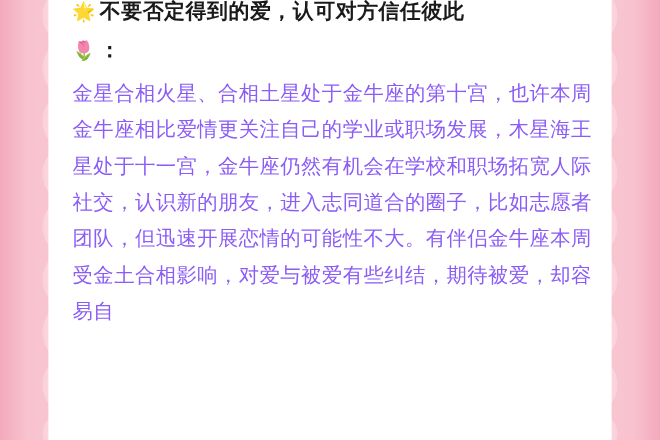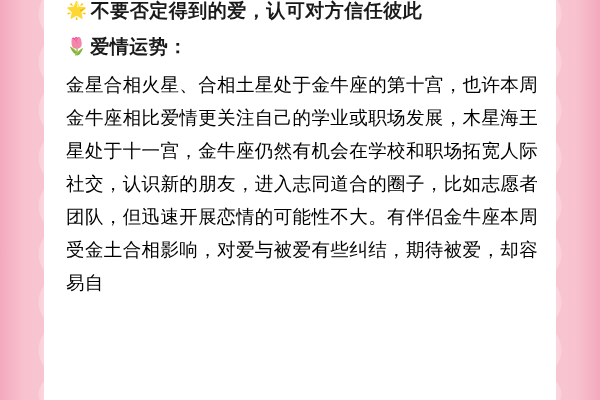--- a/index.html
+++ b/index.html
@@ -104,21 +104,21 @@
     font-weight: bold;
     color: #1a1a1a;
     line-height: 30px;
     letter-spacing: 0.5px;
   }
 
   .body-text {
     margin-top: 6px;
     font-size: 18.5px;
     line-height: 33px;
-    color: #000000;
+    color: #8b5cf6;
     letter-spacing: 0.3px;
     text-align: justify;
     text-justify: inter-ideograph;
     word-break: break-all;
   }
 
   
   .star-glyph { color: #f2c200; }
   .rose-glyph { color: #e0536b; }
 </style>
@@ -138,21 +138,20 @@
   <div class="sheet">
     <div class="content">
 
       <div class="line-head">
         <span class="emoji star-glyph">🌟</span>
         <span>不要否定得到的爱，认可对方信任彼此</span>
       </div>
 
       <div class="heading-row">
         <span class="emoji rose-glyph">🌷</span>
-        <span class="title">爱情运势</span>
         <span class="title">：</span>
       </div>
 
       <div class="body-text">金星合相火星、合相土星处于金牛座的第十宫，也许本周金牛座相比爱情更关注自己的学业或职场发展，木星海王星处于十一宫，金牛座仍然有机会在学校和职场拓宽人际社交，认识新的朋友，进入志同道合的圈子，比如志愿者团队，但迅速开展恋情的可能性不大。有伴侣金牛座本周受金土合相影响，对爱与被爱有些纠结，期待被爱，却容易自</div>
 
     </div>
   </div>
 </div>
 
 </body></html>

